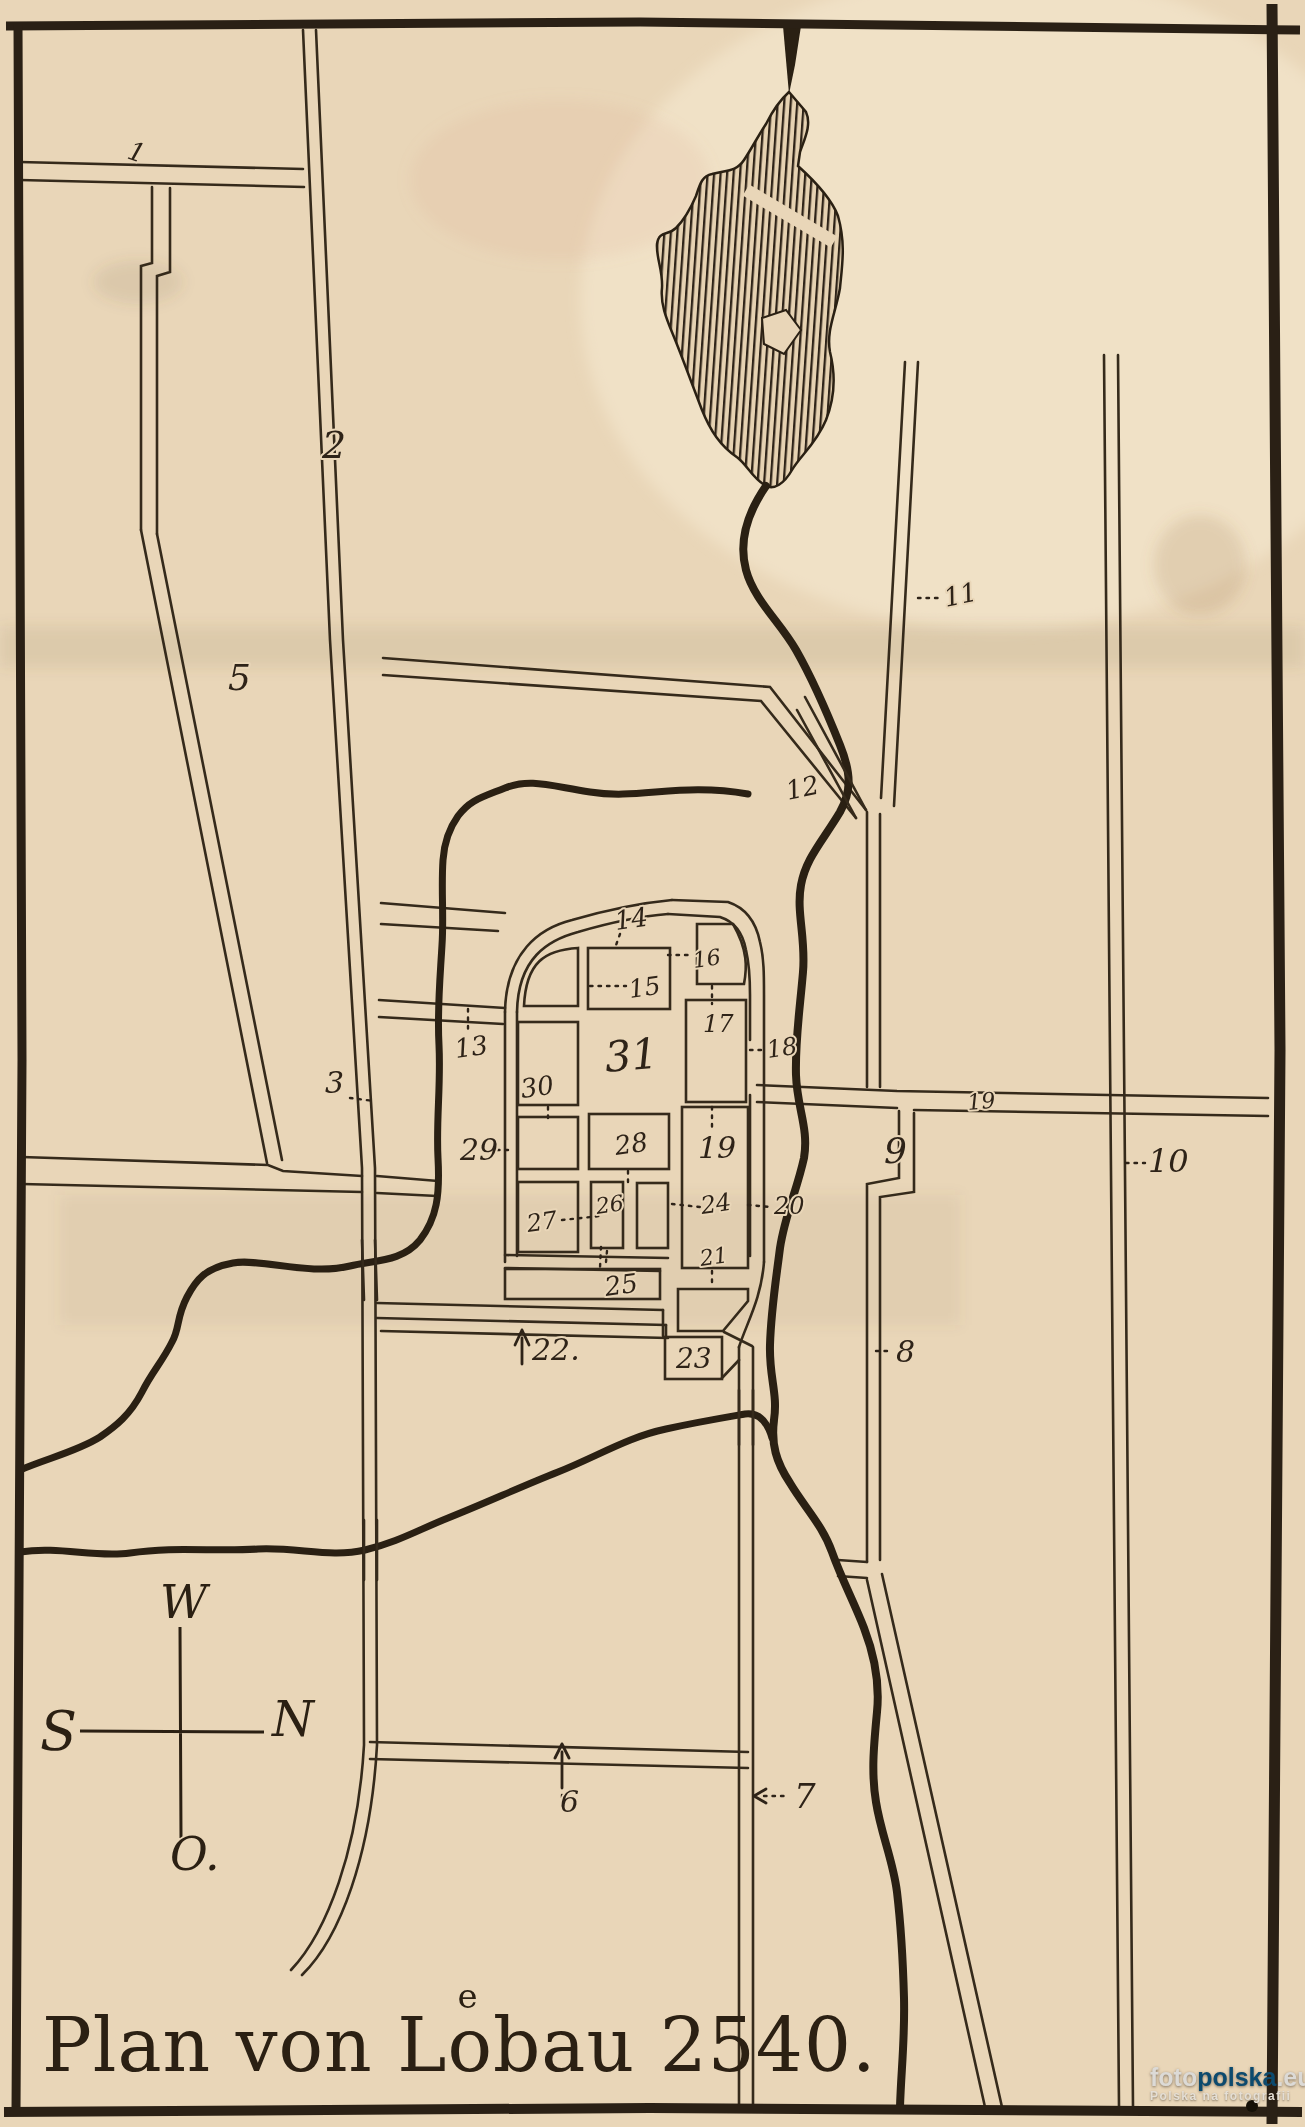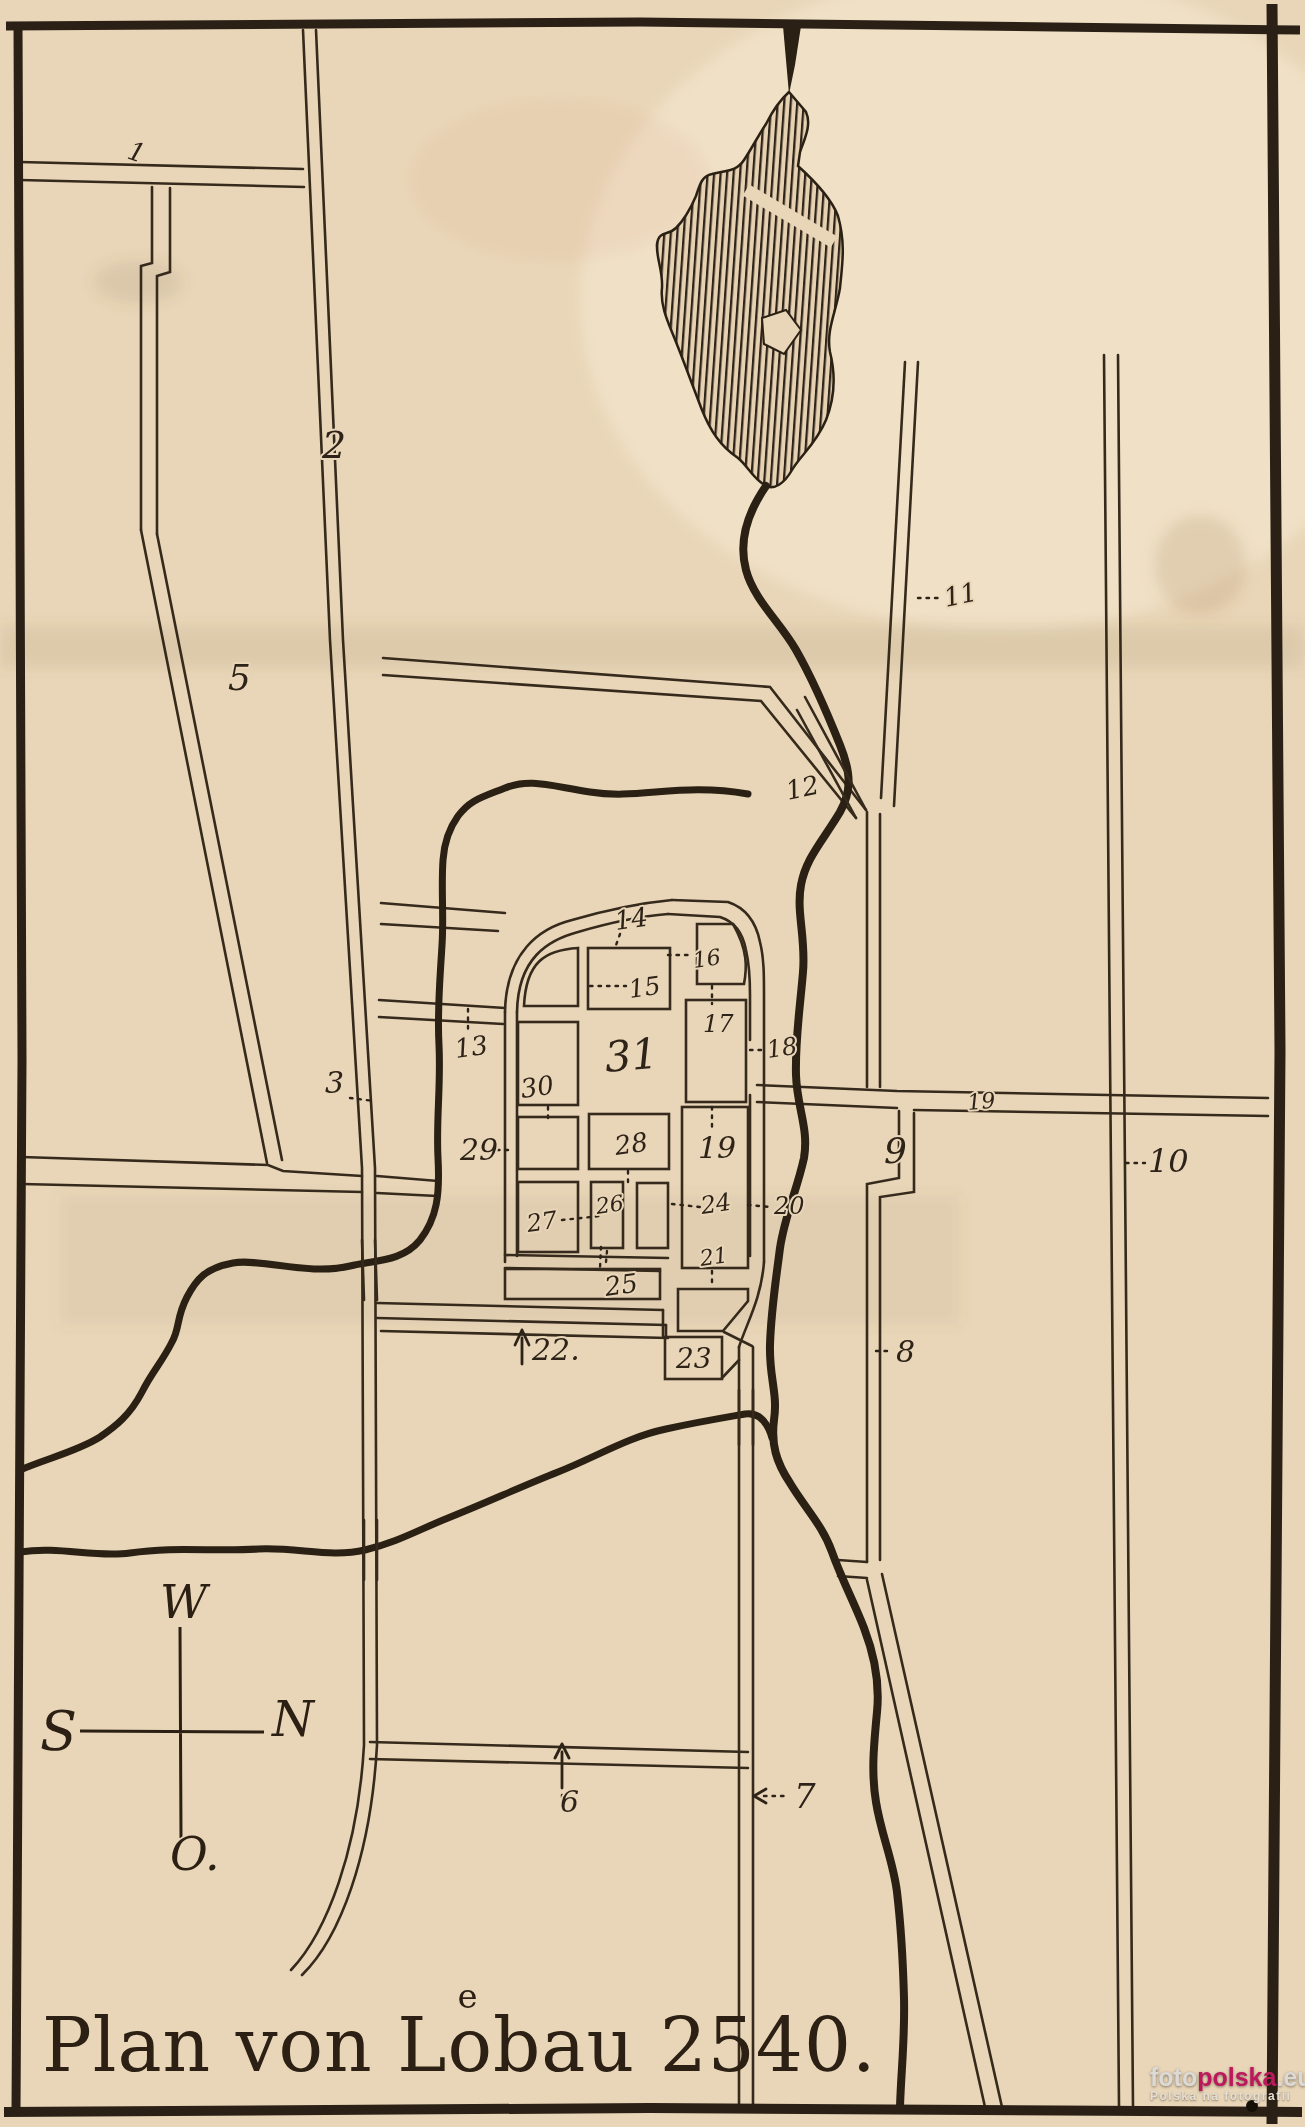--- a/index.html
+++ b/index.html
@@ -11,21 +11,21 @@
   .compassletter{font-family:"DejaVu Serif",serif;font-style:italic;fill:#2b2013;
             paint-order:stroke;stroke:#e9d6b8;stroke-width:3px;}
   .title{position:absolute;left:22px;top:2002px;font-size:74px;color:#2b2013;
          letter-spacing:1px;white-space:nowrap;font-family:"DejaVu Serif",serif;margin-left:20px;}
   .title .oe{position:relative;display:inline-block;}
   .title .oe .sup{position:absolute;top:-26px;left:10px;font-size:34px;}
   .watermark{position:absolute;left:1150px;top:2064px;text-align:left;
              font-family:"Liberation Sans",sans-serif;line-height:1.05;}
   .wm1{font-size:25px;font-weight:bold;text-shadow:0 1px 3px rgba(40,30,20,.55);}
   .wm1 .g{color:#dcdad6;}
-  .wm1 .r{color:#be185d;}
+  .wm1 .r{color:#0c4a6e;}
   .wm2{font-size:12px;font-weight:bold;color:#e4ded4;letter-spacing:1.5px;
        text-shadow:0 1px 2px rgba(40,30,20,.5);}
 </style>
 </head>
 <body>
 
 <svg id="map" viewBox="0 0 1305 2127">
   <defs>
     <pattern id="hatch" width="6.5" height="12" patternUnits="userSpaceOnUse" patternTransform="rotate(4)">
       <rect width="6.5" height="12" fill="#e6d2b2"></rect>

